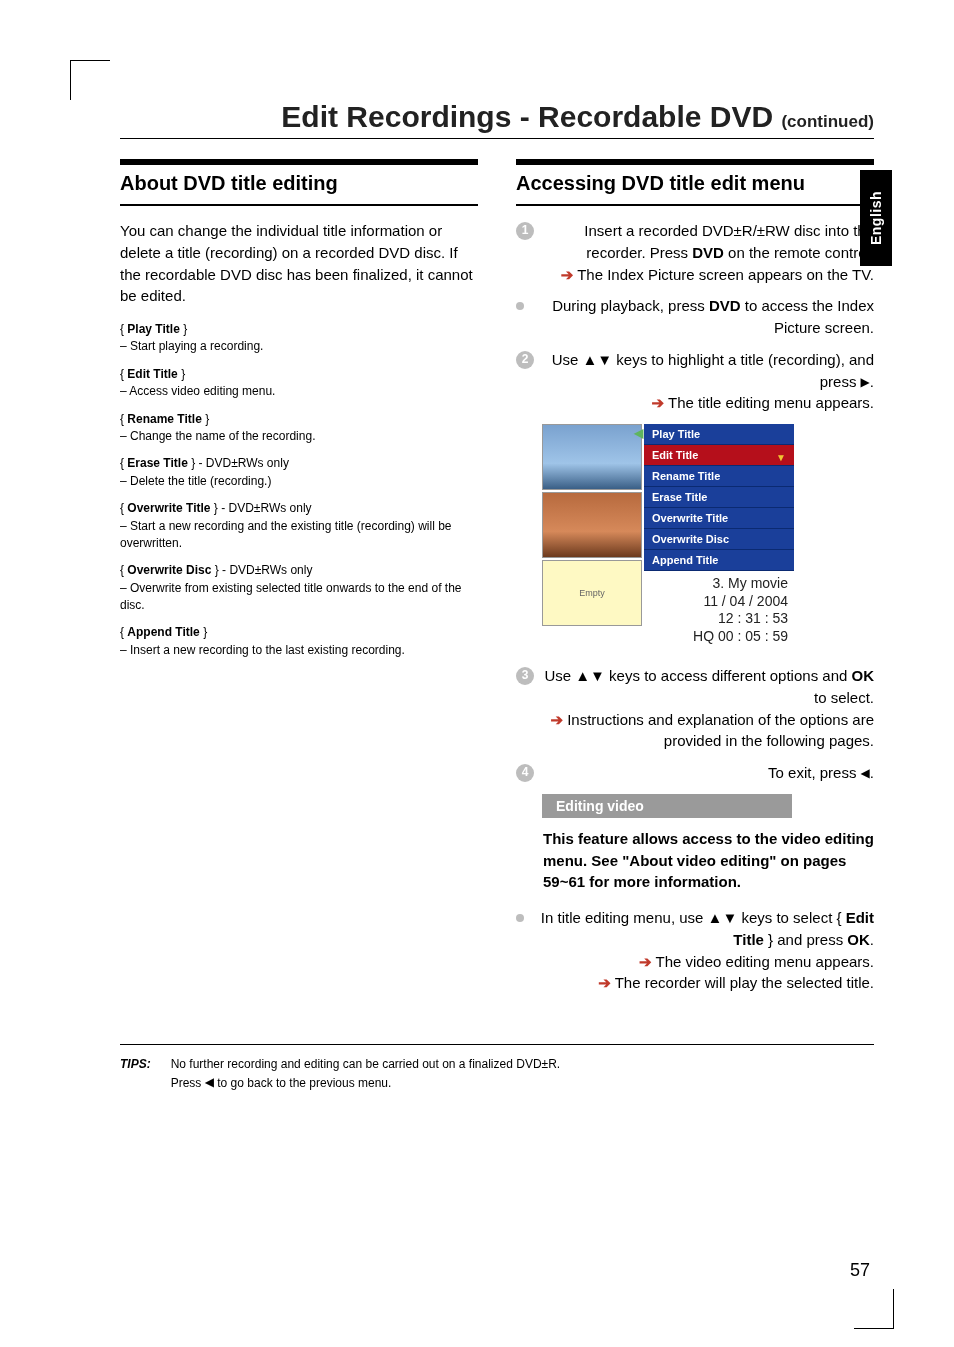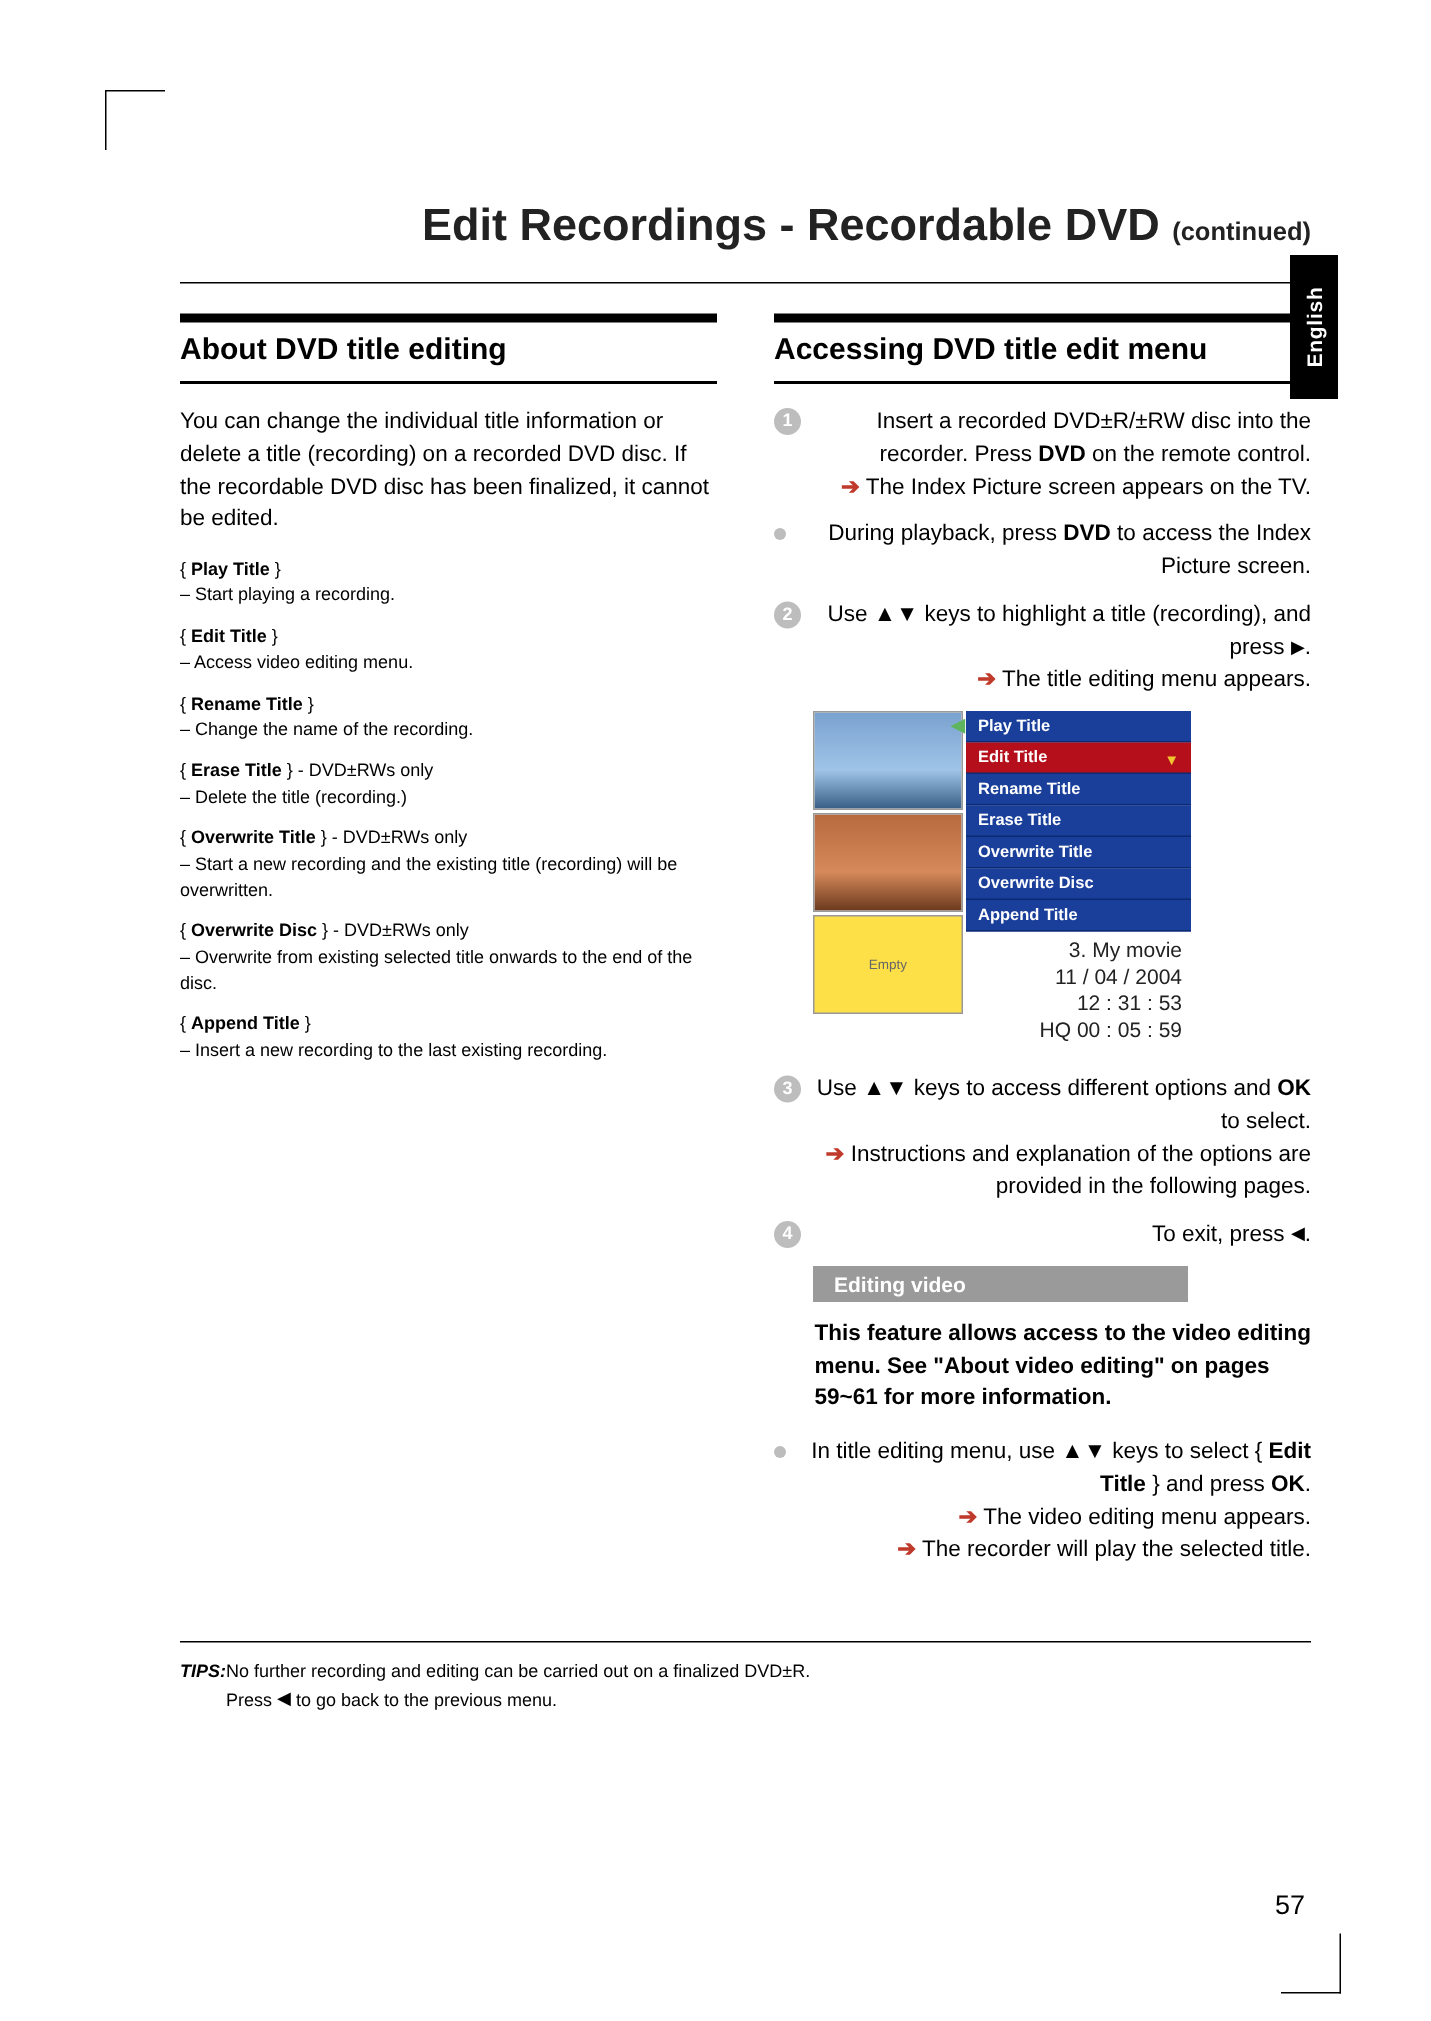--- a/index.html
+++ b/index.html
@@ -20,22 +20,21 @@
   .crop-br {
     position: absolute;
     bottom: 18px; right: 60px;
     width: 40px; height: 40px;
     border-right: 1px solid #000;
     border-bottom: 1px solid #000;
   }
   .header-rule {
     border-bottom: 1.5px solid #000;
     margin-bottom: 20px;
-    padding-bottom: 20px;
-    margin-top: 34px;
+    padding-bottom: 4px;
   }
   h1.page-title {
     font-size: 30px;
     font-weight: 700;
     text-align: right;
     color: #222;
   }
   h1.page-title .cont {
     font-size: 17px;
     font-weight: 700;
@@ -129,21 +128,21 @@
     width: 100px; height: 66px;
     border: 1px solid #999;
     font-size: 9px;
     color: #666;
     display: flex;
     align-items: center;
     justify-content: center;
   }
   .thumb.t1 { background: linear-gradient(180deg,#7aa2cf 0%,#9fc4e8 60%,#3a5f86 100%); }
   .thumb.t2 { background: linear-gradient(180deg,#b76a3e 0%,#d6895a 60%,#6c3a1e 100%); }
-  .thumb.t3 { background: #fde047; }
+  .thumb.t3 { background: #fef9c3; }
   .menu {
     display: flex;
     flex-direction: column;
     position: relative;
   }
   .menu .back-arrow {
     position: absolute;
     left: -10px;
     top: 2px;
     color: #5fb55f;
@@ -186,20 +185,21 @@
     width: fit-content;
     min-width: 250px;
   }
   .tips {
     border-top: 1px solid #000;
     margin-top: 40px;
     padding-top: 10px;
     font-size: 12px;
     line-height: 1.5;
     display: flex;
+    gap: 20px;
   }
   .tips .tlabel { font-style: italic; font-weight: 700; }
   .tips .tbody { flex: 1; }
   .page-num {
     position: absolute;
     right: 84px;
     bottom: 66px;
     font-size: 18px;
   }
 </style>

